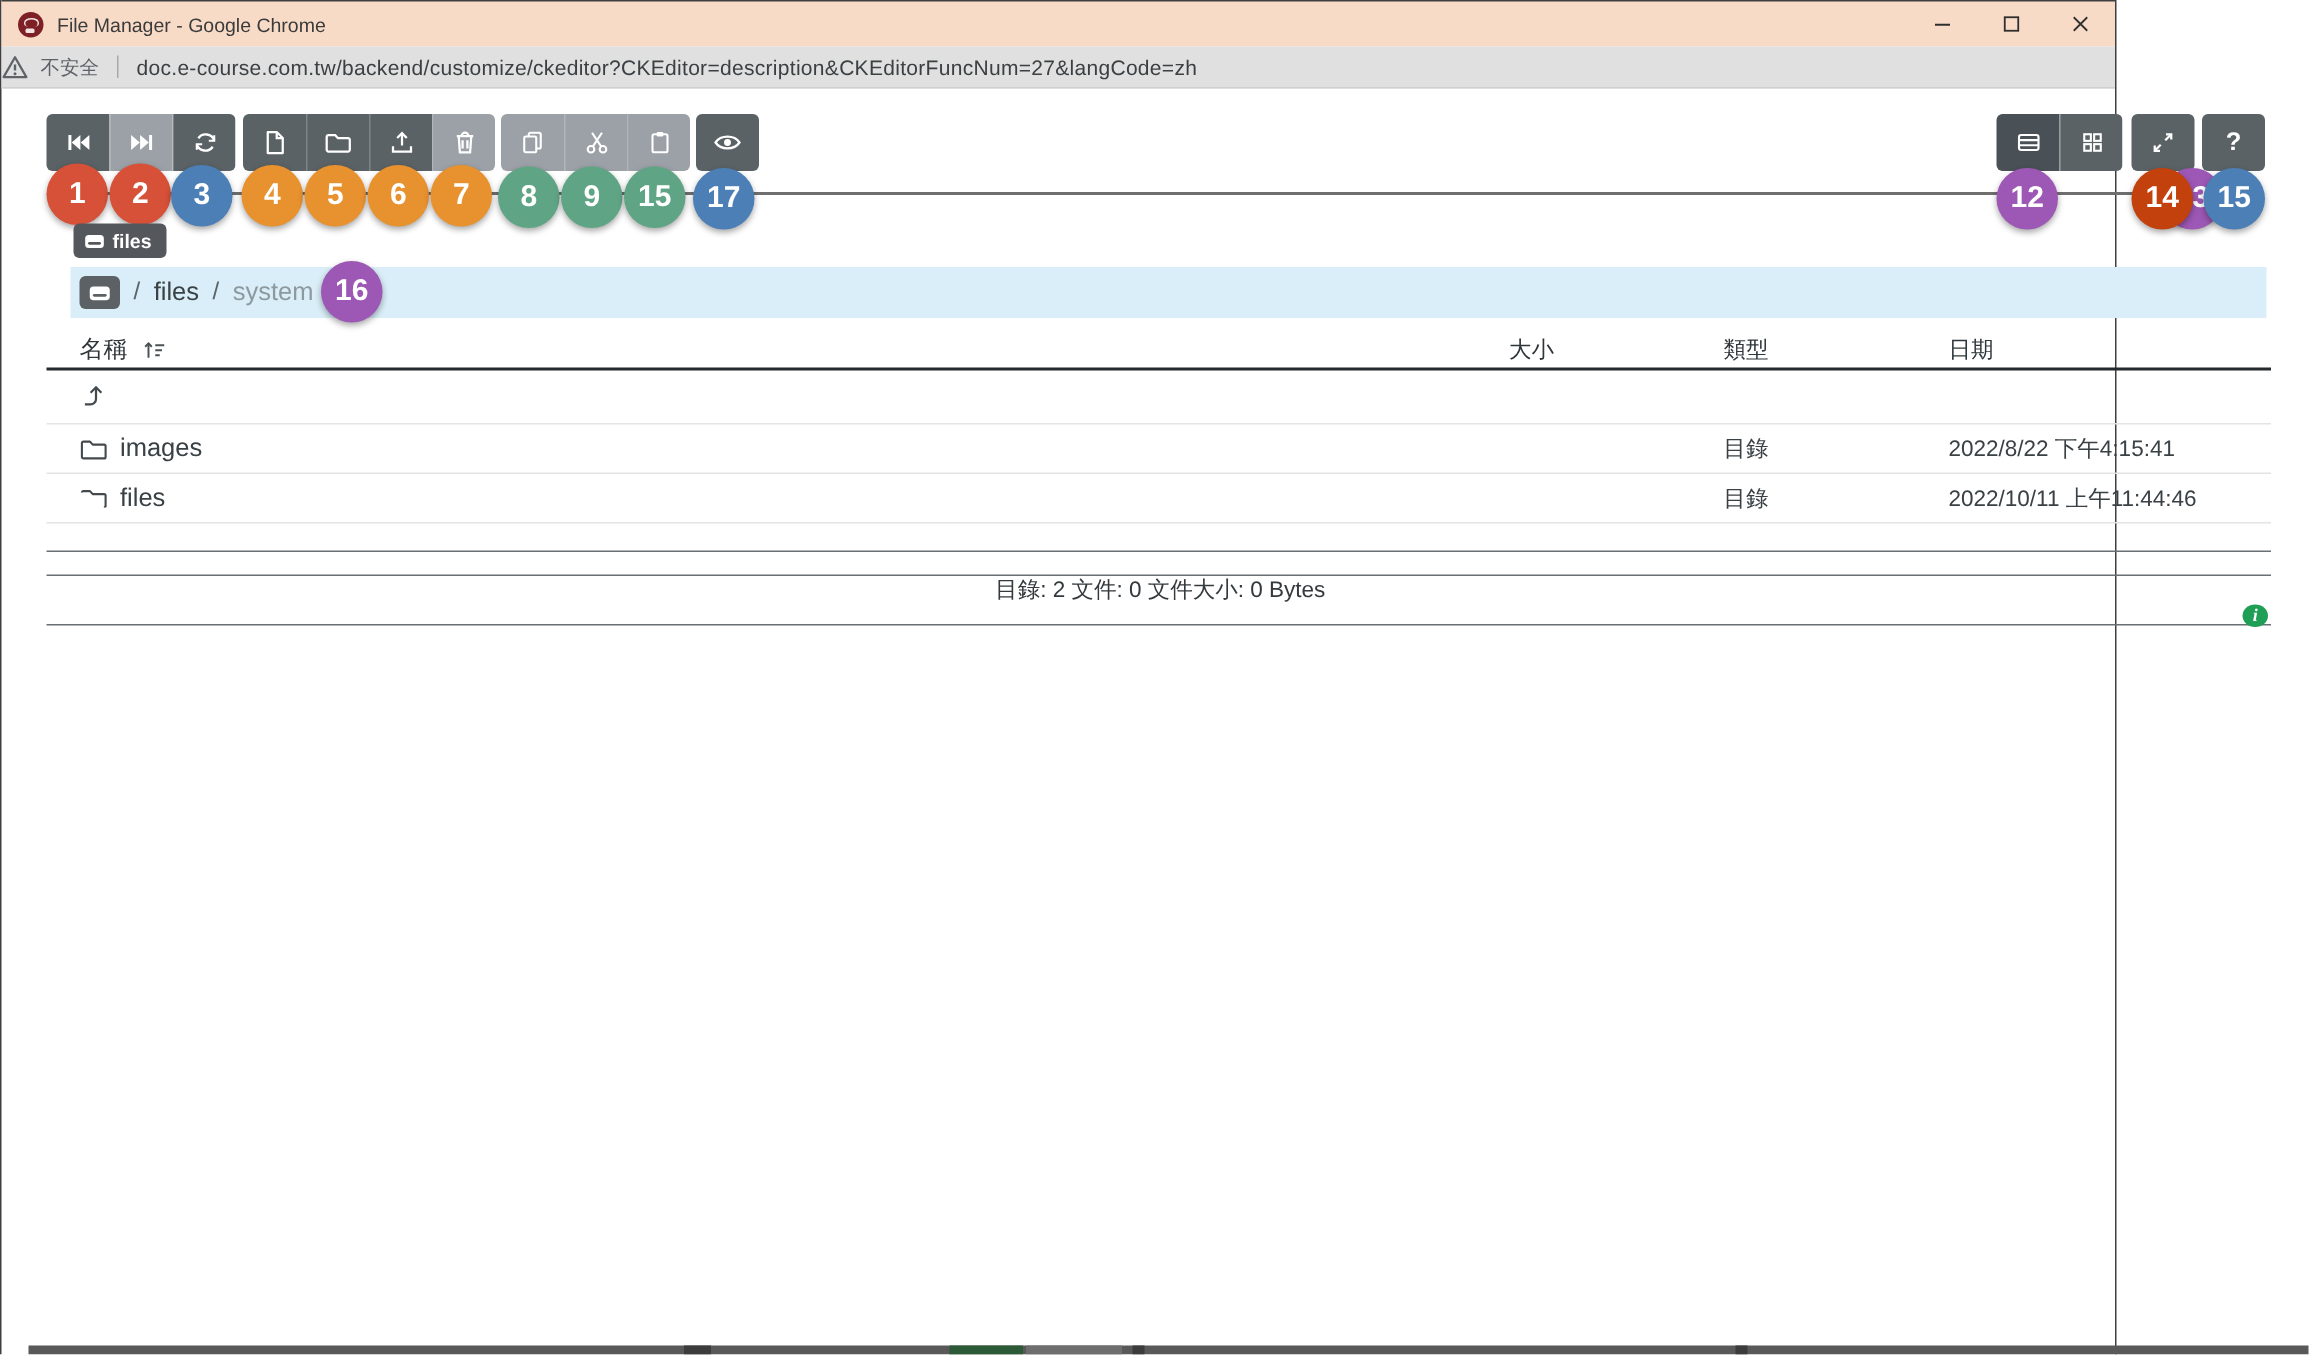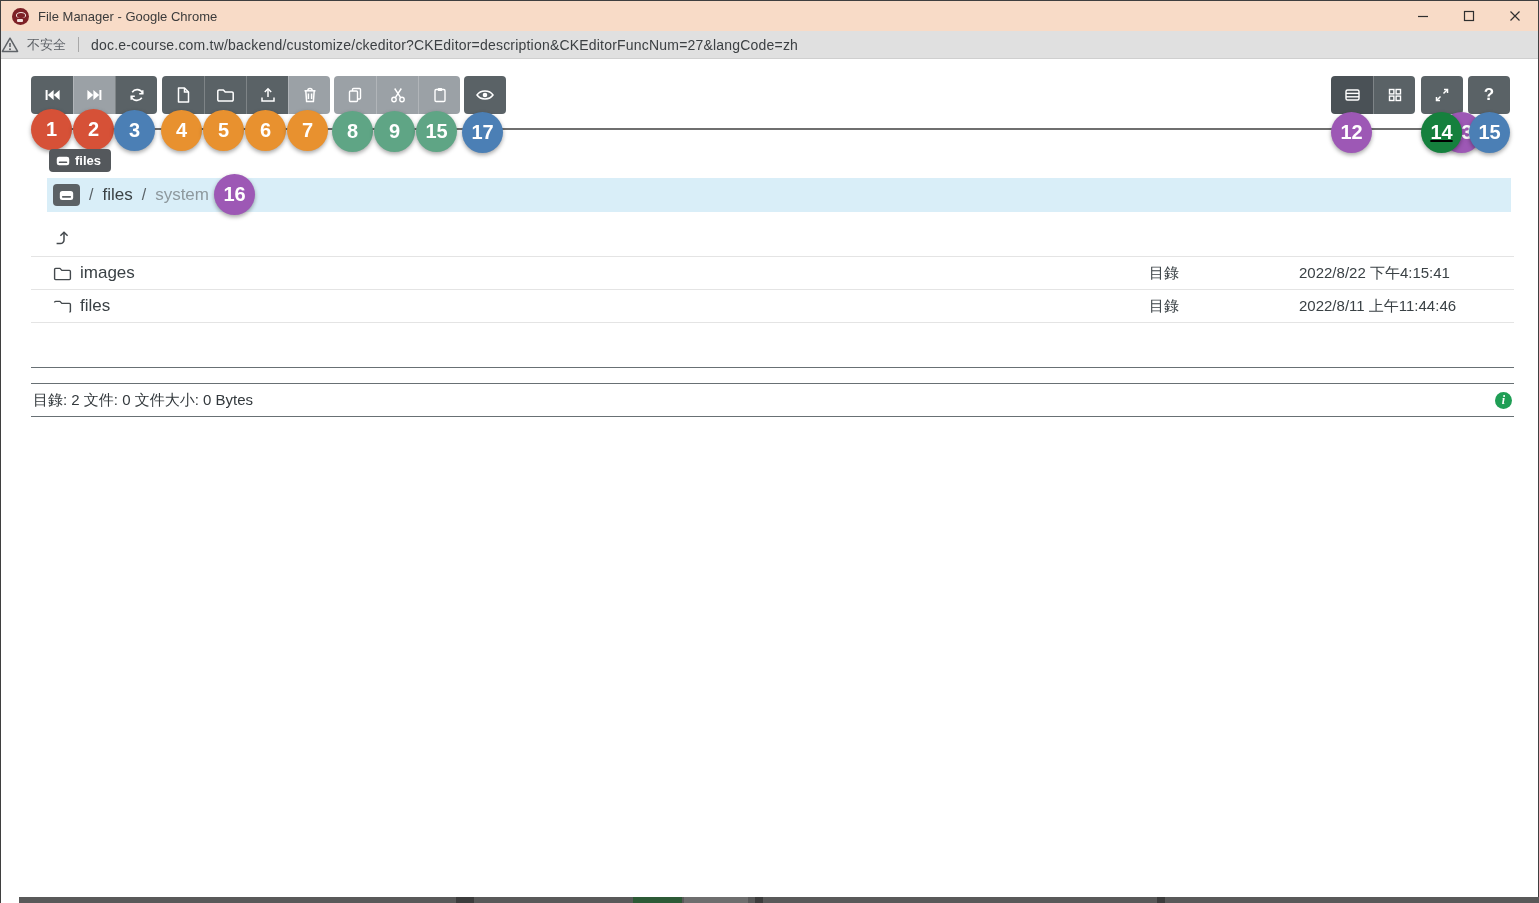--- a/index.html
+++ b/index.html
@@ -1,18 +1,18 @@
 <!DOCTYPE html>
 <html><head>
 <meta charset="utf-8">
 <style>
   * { margin:0; padding:0; box-sizing:border-box; }
   html,body { width:1539px; height:903px; overflow:hidden;
     font-family:"Liberation Sans", sans-serif; background:#fff; }
-  .window { position:relative; width:1539px; height:903px;
+  .window { position:relative; width:1411px; height:903px;
     border-left:1px solid #3f3f3f; border-right:1px solid #3f3f3f; background:#fff; }
 
   
   .titlebar { position:absolute; left:0; top:0; width:100%; height:31px;
     background:#f8dbc7; border-top:1px solid #3f3f3f; display:flex; align-items:center; }
   .favicon { width:17px; height:17px; border-radius:50%; background:#7d2127;
     margin:0 9px 0 11px; position:relative; flex:0 0 auto; }
   .favicon::after { content:""; position:absolute; left:4px; top:4px; width:8px; height:5px;
     border-radius:50% 50% 40% 40%; border:1.5px solid #f3e3e0; border-bottom:none; }
   .favicon::before { content:""; position:absolute; left:5px; bottom:3px; width:6px; height:3px;
@@ -47,21 +47,21 @@
     background:#6f6f6f; z-index:4; }
   .badge { position:absolute; width:41px; height:41px; border-radius:50%; z-index:5;
     display:flex; align-items:center; justify-content:center;
     box-shadow:0 2px 4px rgba(0,0,0,.35); }
   .badge span { color:#fff; font-size:20px; font-weight:bold; }
   .b-red { background:#d65137; }
   .b-blue { background:#4b7fb5; }
   .b-orange { background:#e8912f; }
   .b-green { background:#5fa585; }
   .b-purple { background:#9d58b5; }
-  .b-gray { background:#15803d;text-decoration:underline; }
+  .b-gray { background:#c2410c; }
 
   
   .tooltip { position:absolute; left:48px; top:149px; height:23px; z-index:6;
     background:#54585c; border-radius:4px; display:flex; align-items:center;
     padding:0 10px 0 7px; }
   .tooltip span { color:#fff; font-size:13px; font-weight:bold; margin-left:5px; }
 
   
   .breadcrumb { position:absolute; left:46px; top:178px; width:1464px; height:34px;
     background:#d9eef8; display:flex; align-items:center; padding-left:6px; }
@@ -84,21 +84,21 @@
   .trow.up { height:36px; }
   .trow.dir { height:33px; }
   .cell-name { padding-left:22px; display:flex; align-items:center; font-size:17px; }
   .cell-name svg { margin-right:8px; flex:0 0 auto; }
   .tbl-bottom { position:absolute; left:30px; top:367px; width:1483px; height:1px;
     background:#687074; }
 
   
   .statusbar { position:absolute; left:30px; top:383px; width:1483px; height:34px;
     border-top:1px solid #687074; border-bottom:1px solid #687074;
-    display:flex; align-items:center; }
+    display:flex; align-items:center;flex-direction:column; }
   .status-text { font-size:15px; color:#33393d; padding-left:2px; }
   .info-ic { margin-left:auto; margin-right:2px; width:17px; height:17px; border-radius:50%;
     background:#1f9e55; color:#fff; display:flex; align-items:center; justify-content:center;
     font-family:"Liberation Serif", serif; font-style:italic; font-weight:bold; font-size:12px; }
 
   
   .taskbar { position:absolute; left:18px; bottom:0; width:1521px; height:6px;
     background:#595959; }
   .tb-seg { position:absolute; top:0; height:6px; }
 </style>
@@ -327,20 +327,35 @@
           <rect x="3.5" y="8" width="11" height="2.2" rx="1.1" fill="#5b6165"></rect>
         </svg>
     </div>
     <span class="crumb-sep">/</span>
     <span class="crumb link">files</span>
     <span class="crumb-sep">/</span>
     <span class="crumb current">system</span>
   </div>
 
   <div class="ftable">
+    <div class="thead">
+      <div class="th-name">
+        <b>名稱</b>
+        <svg class="sort-ic" width="16" height="15" viewBox="0 0 16 15" fill="none" stroke="#4a5054" stroke-width="1.3">
+            <line x1="4" y1="3" x2="4" y2="12.5"></line>
+            <path d="M1.8 5.2 L4 3 L6.2 5.2"></path>
+            <line x1="8.5" y1="4.2" x2="14.5" y2="4.2"></line>
+            <line x1="8.5" y1="7.5" x2="13" y2="7.5"></line>
+            <line x1="8.5" y1="10.8" x2="11.5" y2="10.8"></line>
+          </svg>
+      </div>
+      <div>大小</div>
+      <div>類型</div>
+      <div>日期</div>
+    </div>
 
     <div class="trow up">
       <div class="cell-name">
         <svg width="19" height="19" viewBox="0 0 19 19" fill="none" stroke="#44494d" stroke-width="1.5">
             <path d="M11 3.2 V11 A3.6 3.6 0 0 1 7.4 14.6 H3.6"></path>
             <path d="M7.4 6.8 L11 3.2 L14.6 6.8"></path>
           </svg>
       </div>
       <div></div>
       <div></div>
@@ -361,21 +376,21 @@
 
     <div class="trow dir">
       <div class="cell-name">
         <svg width="19" height="17" viewBox="0 0 19 17" fill="none" stroke="#44494d" stroke-width="1.4">
             <path d="M1.6 4.4 A1 1 0 0 1 2.6 3.4 H7 L8.8 5.4 H16.4 A1 1 0 0 1 17.4 6.4 V13.6 A1 1 0 0 1 16.4 13.6 14.6 H2.6 A1 1 0 0 1 1.6 13.6 Z" stroke-linejoin="round"></path>
           </svg>
         <span>files</span>
       </div>
       <div></div>
       <div>目錄</div>
-      <div>2022/8/11 上午11:44:46</div>
+      <div>2022/10/11 上午11:44:46</div>
     </div>
   </div>
   <div class="tbl-bottom"></div>
 
   <div class="statusbar">
     <span class="status-text">目錄: 2 文件: 0 文件大小: 0 Bytes</span>
     <div class="info-ic">i</div>
   </div>
 
   <div class="taskbar">

